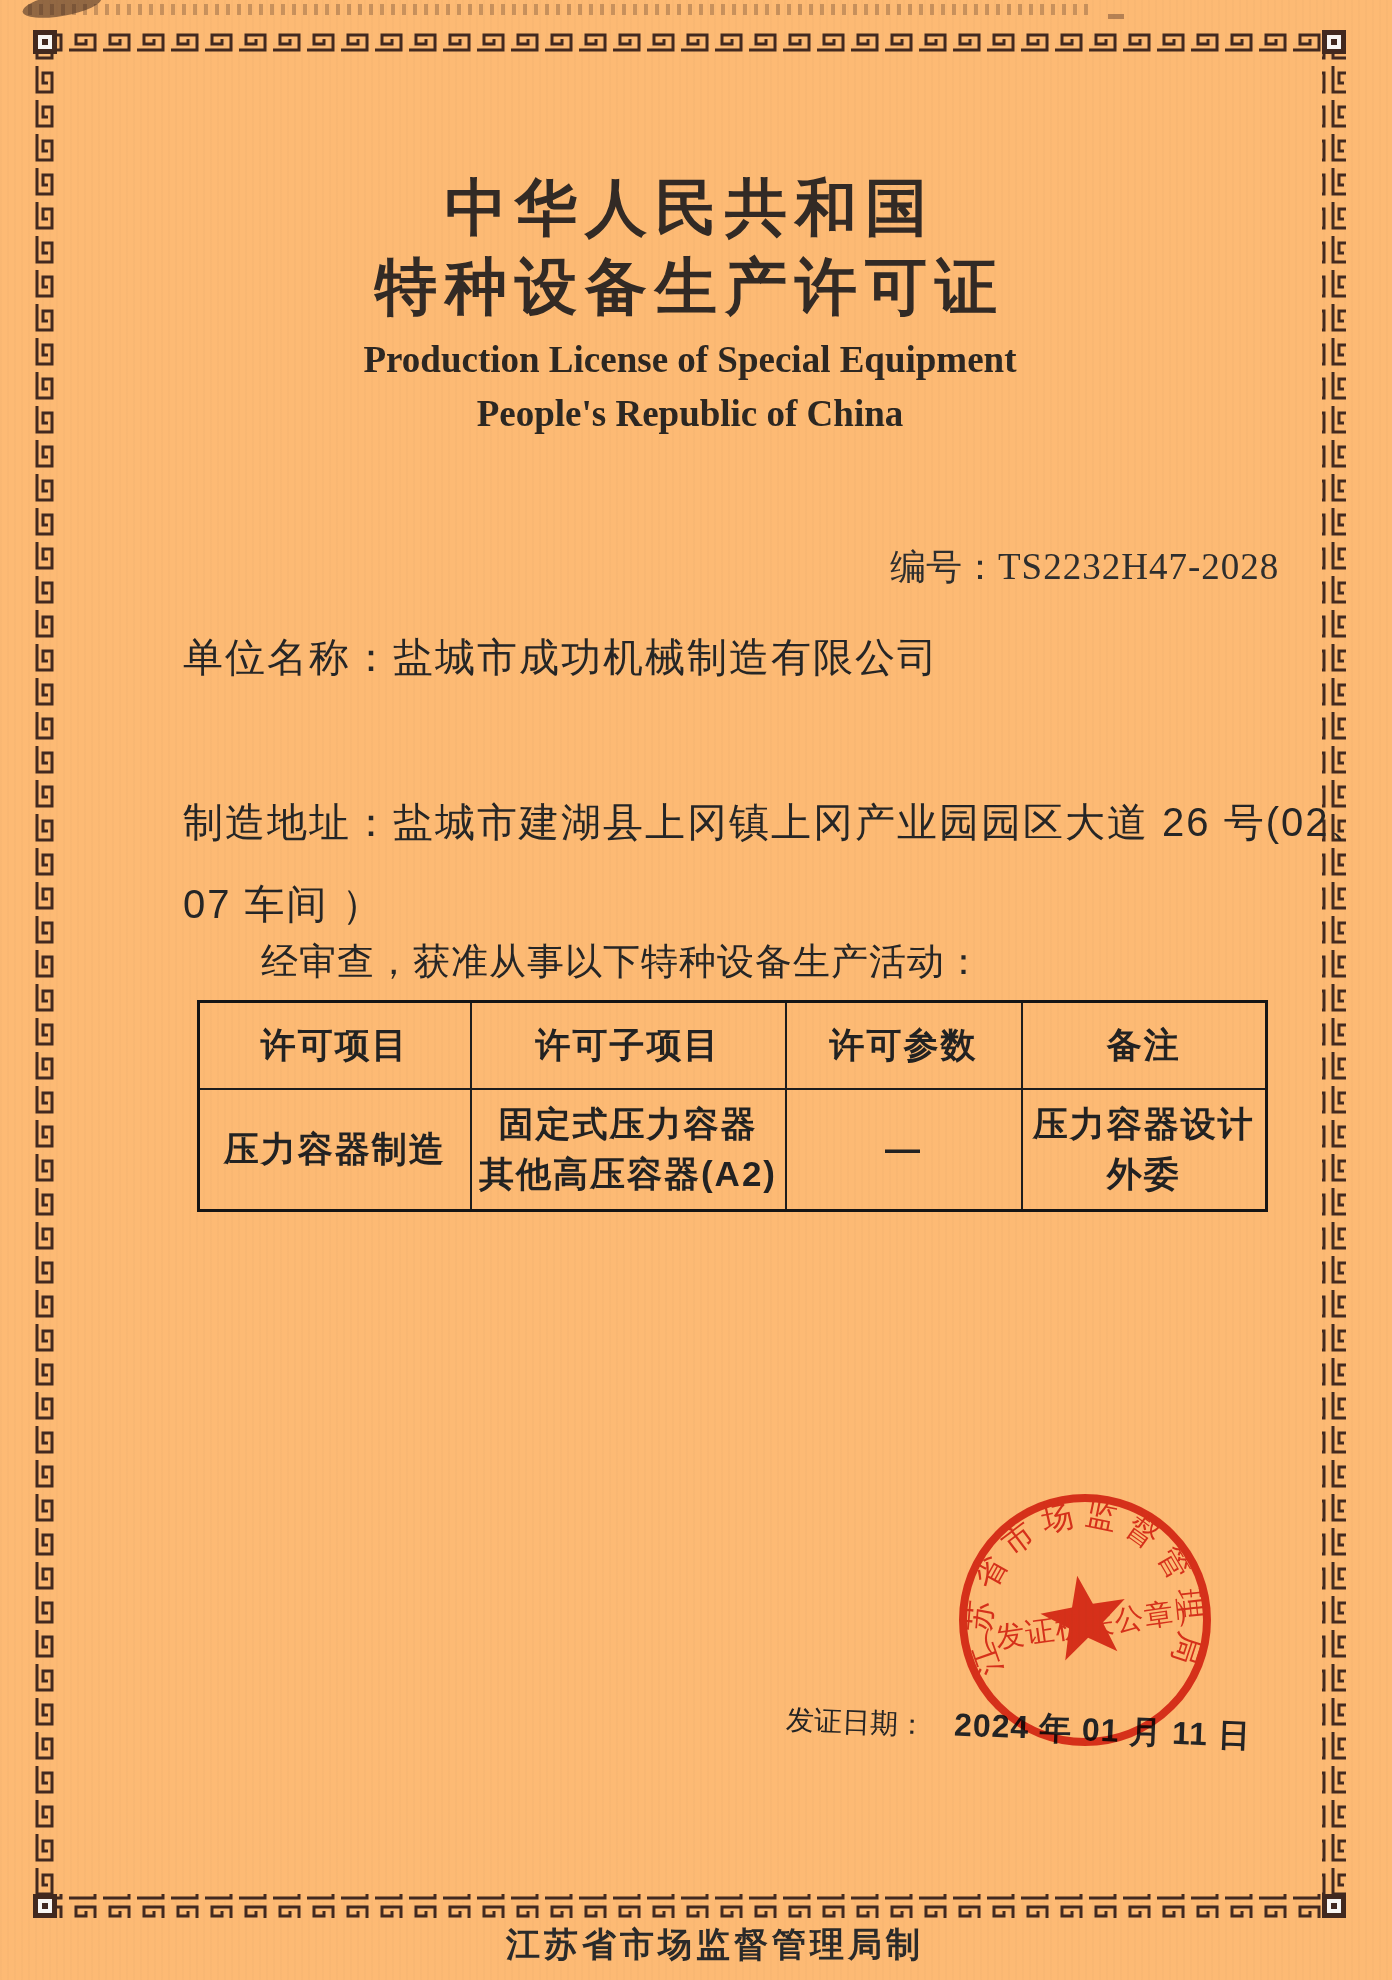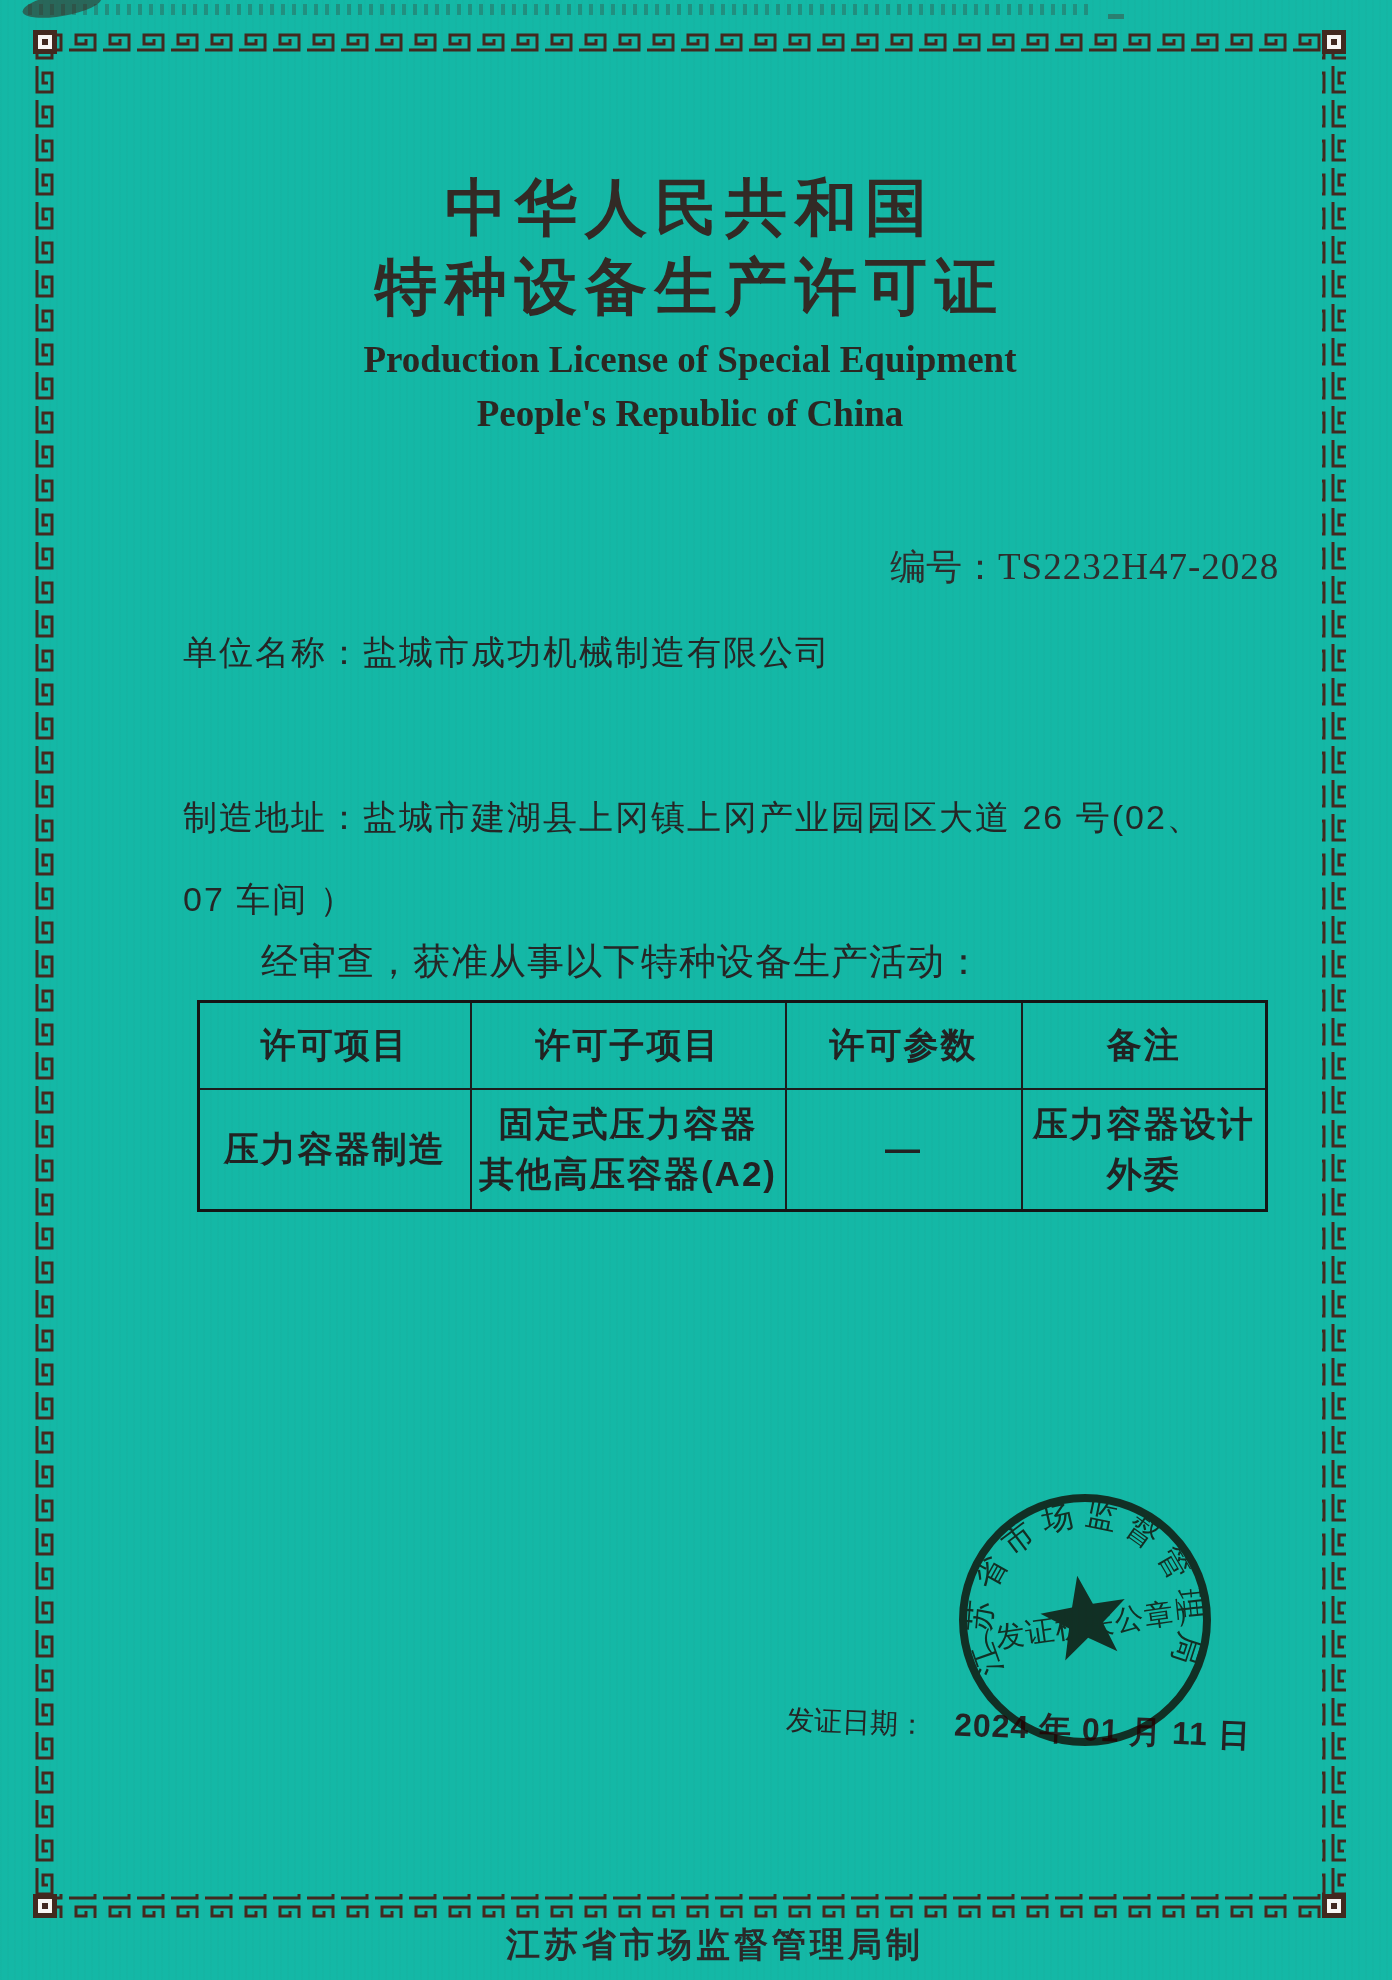--- a/index.html
+++ b/index.html
@@ -1,19 +1,19 @@
 <!DOCTYPE html>
 <html><head>
 <meta charset="utf-8">
 <style>
   * { margin:0; padding:0; box-sizing:border-box; }
   html,body { background:#e8e6e2; }
   .page {
     position:relative; width:1392px; height:1980px;
-    background:#14b8a6;
+    background:#fdba74;
     font-family:"Liberation Sans", sans-serif;
     color:#2b2b2b; overflow:hidden;
   }
   .texture {
     position:absolute; inset:0; z-index:1; pointer-events:none;
     background:repeating-linear-gradient(90deg, rgba(60,50,40,.02) 0 2px, transparent 2px 7px);
   }
   .frame { position:absolute; left:33px; top:30px; z-index:2; }
   .top-artifact {
     position:absolute; left:28px; top:4px; width:1060px; height:11px; z-index:2; opacity:.28;
@@ -27,21 +27,21 @@
 
   .abs { position:absolute; z-index:4; white-space:nowrap; }
 
   .title-block { left:35px; top:168px; width:1310px; text-align:center; }
   .title-cn { font-size:62px; font-weight:bold; color:#322a25; letter-spacing:8px; line-height:1.28; }
   .title-en { font-family:"Liberation Serif", serif; font-weight:bold; font-size:37px; color:#2c2722; line-height:1.15; margin-top:12px; }
 
   .license-no { left:890px; top:543px; font-size:36px; color:#2e2e2e; }
   .license-no .num { font-family:"Liberation Serif", serif; font-size:37px; letter-spacing:1px; }
 
-  .info-line { left:183px; font-size:34px; color:#262626; letter-spacing:2px; }
+  .info-line { left:183px; font-size:40px; color:#262626; letter-spacing:2px; }
   .info-line .lbl { letter-spacing:2px; }
   .line-company { top:630px; }
   .line-address { top:712px; }
   .line-mfg     { top:795px; }
   .line-mfg2    { top:877px; }
   .approval     { left:261px; top:937px; font-size:37px; letter-spacing:1px; color:#262626; }
 
   table.permit {
     position:absolute; left:197px; top:1000px; width:1036px; z-index:4;
     border-collapse:collapse; table-layout:fixed;

